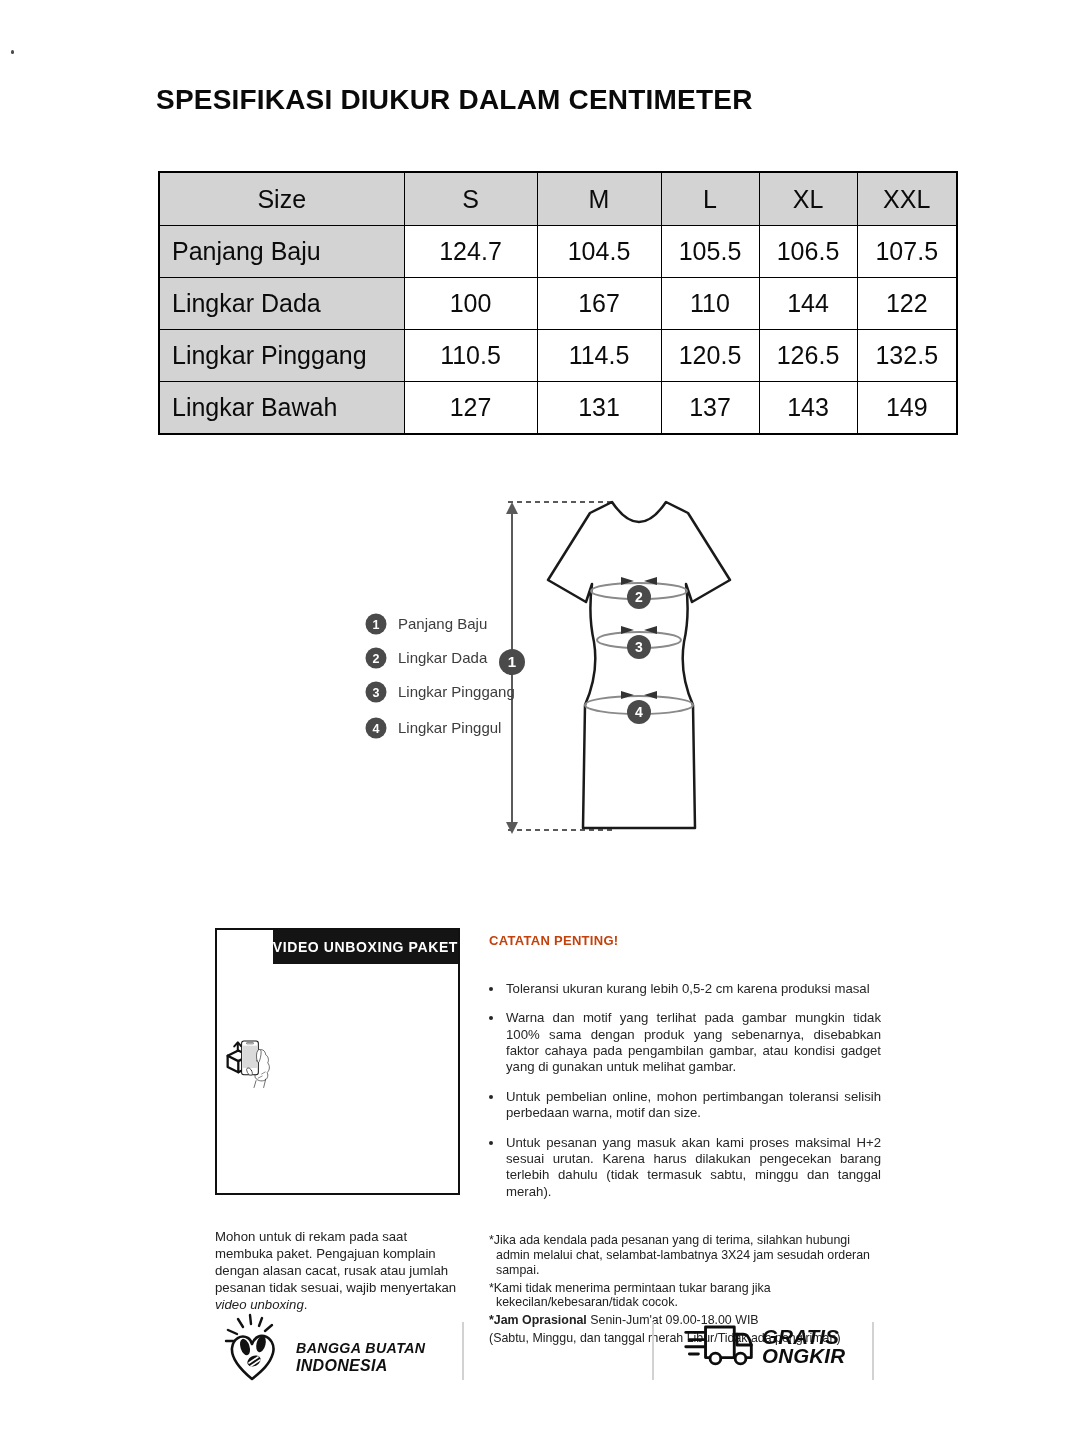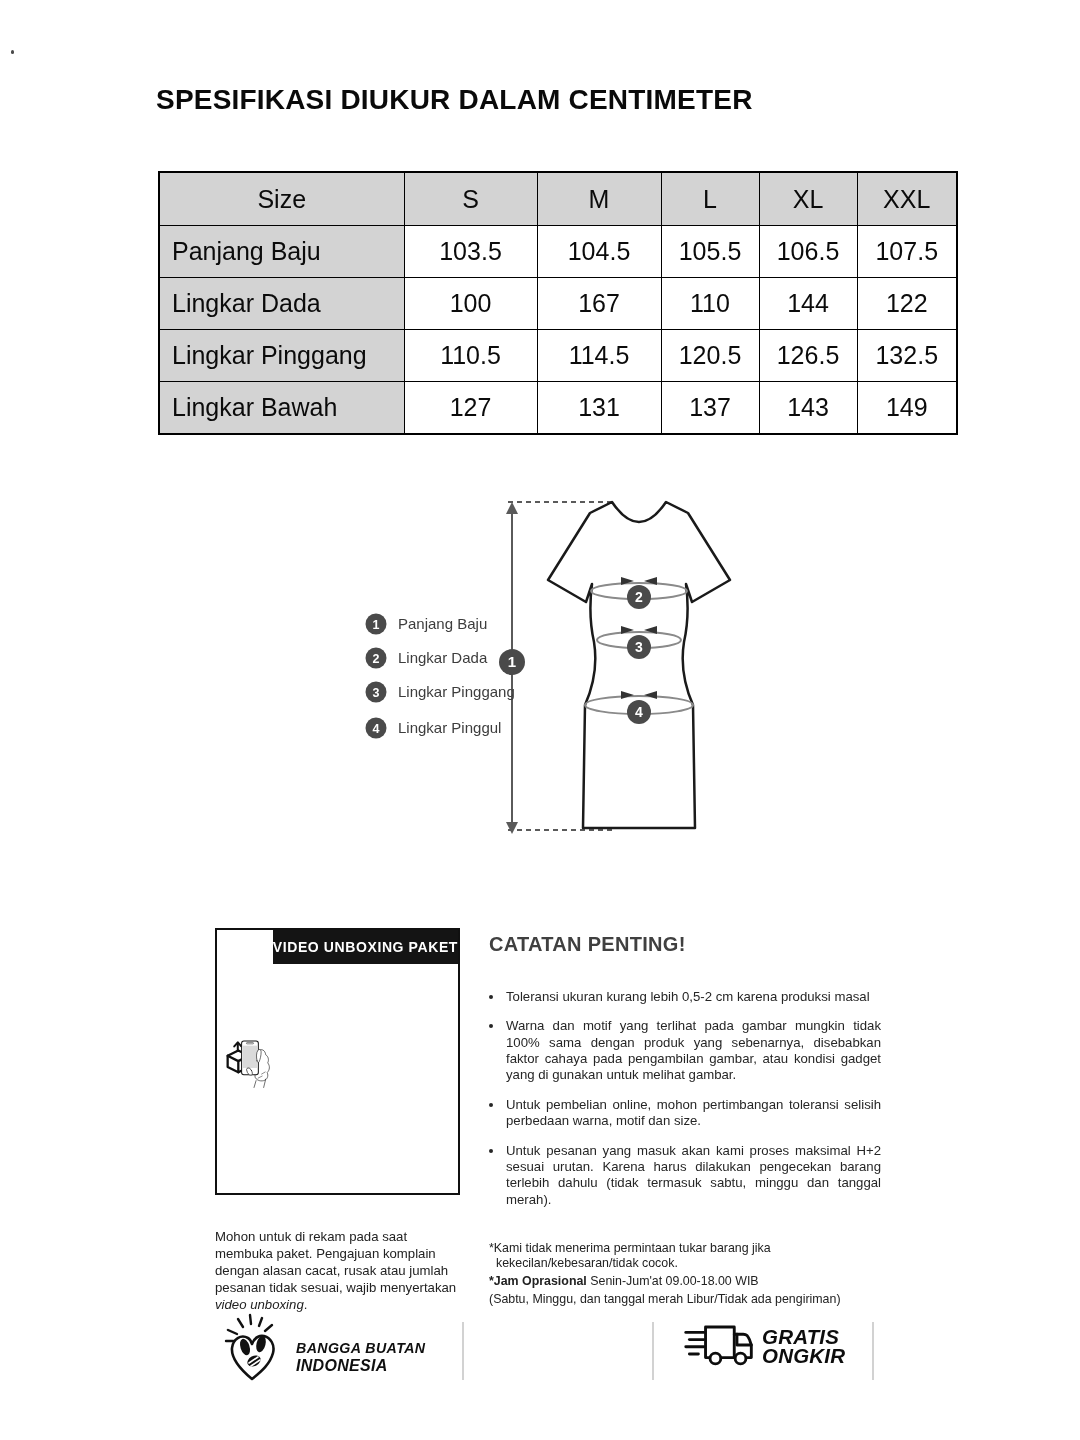--- a/index.html
+++ b/index.html
@@ -27,21 +27,21 @@
   .diagram text{font-family:"Liberation Sans",sans-serif;}
 
   
   .unboxing-card{position:absolute;left:215px;top:928px;width:245px;height:267px;border:2.5px solid #101010;box-sizing:border-box;display:flex;flex-direction:row;}
   .unboxing-art{flex:1;display:flex;align-items:center;justify-content:center;overflow:hidden;}
   .unboxing-banner{height:34px;background:#141414;color:#fff;font-size:14px;font-weight:bold;letter-spacing:.6px;display:flex;align-items:center;justify-content:center;}
   .unboxing-note{position:absolute;left:215px;top:1216px;width:248px;font-size:13.2px;line-height:1.28;color:#222;}
 
   
   .notes-col{position:absolute;left:489px;top:933px;width:392px;}
-  .notes-heading{font-size:20px;font-weight:800;letter-spacing:.3px;color:#404040;margin:0;}
+  .notes-heading{font-size:13px;font-weight:800;letter-spacing:.3px;color:#c2410c;margin:0;}
   .notes-list{margin:33px 0 0 0;padding:0 0 0 15px;}
   .notes-list li{font-size:13.2px;line-height:1.24;text-align:justify;color:#262626;margin:0 0 13px 0;padding-left:2px;}
   .footnotes{margin-top:33px;}
   .footnotes p{font-size:12.4px;line-height:1.2;color:#222;margin:0 0 3px 0;padding-left:7px;text-indent:-7px;}
   .footnotes .fn-bold{font-weight:bold;}
 
   
   .badge-divider{position:absolute;top:1322px;width:1.5px;height:58px;background:#d2d2d2;}
   .badge-bangga{position:absolute;left:224px;top:1310px;display:flex;align-items:center;}
   .bangga-text{margin-left:16px;margin-top:14px;font-style:italic;color:#101010;}
@@ -78,21 +78,21 @@
           <tr>
         <th class="cell-gray cell-center">Size</th>
         <th class="cell-gray cell-center">S</th>
         <th class="cell-gray cell-center">M</th>
         <th class="cell-gray cell-center">L</th>
         <th class="cell-gray cell-center">XL</th>
         <th class="cell-gray cell-center">XXL</th>
       </tr>
       <tr>
         <td class="cell-gray cell-label">Panjang Baju</td>
-        <td class="cell-center">103.5</td>
+        <td class="cell-center">124.7</td>
         <td class="cell-center">104.5</td>
         <td class="cell-center">105.5</td>
         <td class="cell-center">106.5</td>
         <td class="cell-center">107.5</td>
       </tr>
       <tr>
         <td class="cell-gray cell-label">Lingkar Dada</td>
         <td class="cell-center">100</td>
         <td class="cell-center">167</td>
         <td class="cell-center">110</td>
@@ -227,20 +227,21 @@
 
   <div class="notes-col">
     <h3 class="notes-heading">CATATAN PENTING!</h3>
     <ul class="notes-list">
       <li>Toleransi ukuran kurang lebih 0,5-2 cm karena produksi masal</li>
       <li>Warna dan motif yang terlihat pada gambar mungkin tidak 100% sama dengan produk yang sebenarnya, disebabkan faktor cahaya pada pengambilan gambar, atau kondisi gadget yang di gunakan untuk melihat gambar.</li>
       <li>Untuk pembelian online, mohon pertimbangan toleransi selisih perbedaan warna, motif dan size.</li>
       <li>Untuk pesanan yang masuk akan kami proses maksimal H+2 sesuai urutan. Karena harus dilakukan pengecekan barang terlebih dahulu (tidak termasuk sabtu, minggu dan tanggal merah).</li>
     </ul>
     <div class="footnotes">
+      <p>*Jika ada kendala pada pesanan yang di terima, silahkan hubungi admin melalui chat, selambat-lambatnya 3X24 jam sesudah orderan sampai.</p>
       <p>*Kami tidak menerima permintaan tukar barang jika kekecilan/kebesaran/tidak cocok.</p>
       <p><span class="fn-bold">*Jam Oprasional</span><span> Senin-Jum'at 09.00-18.00 WIB</span></p>
       <p>(Sabtu, Minggu, dan tanggal merah Libur/Tidak ada pengiriman)</p>
     </div>
   </div>
 
   <div class="badge-bangga">
     <span>
       <svg width="56" height="76" viewBox="0 0 56 74">
         <g stroke="#111" stroke-width="2.4" stroke-linecap="round">

